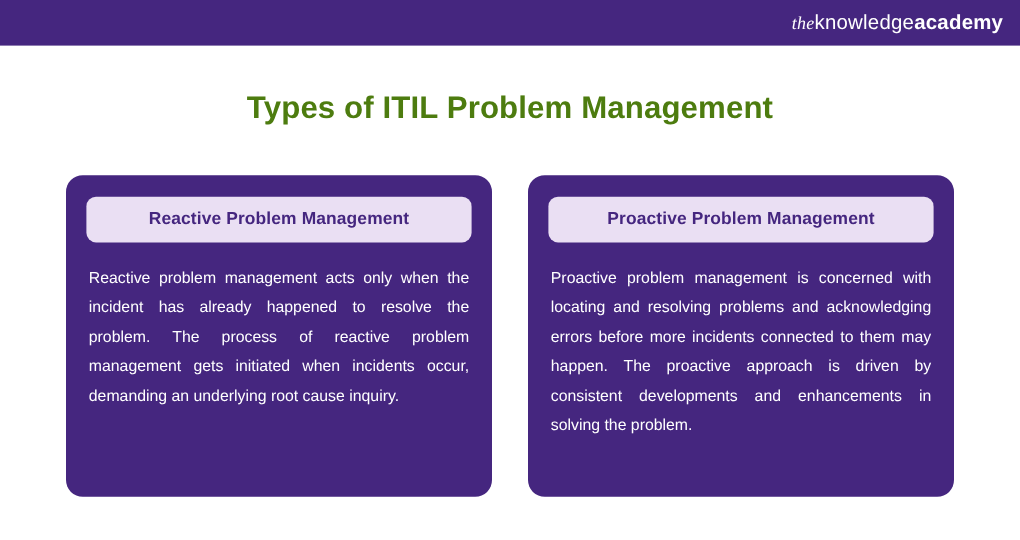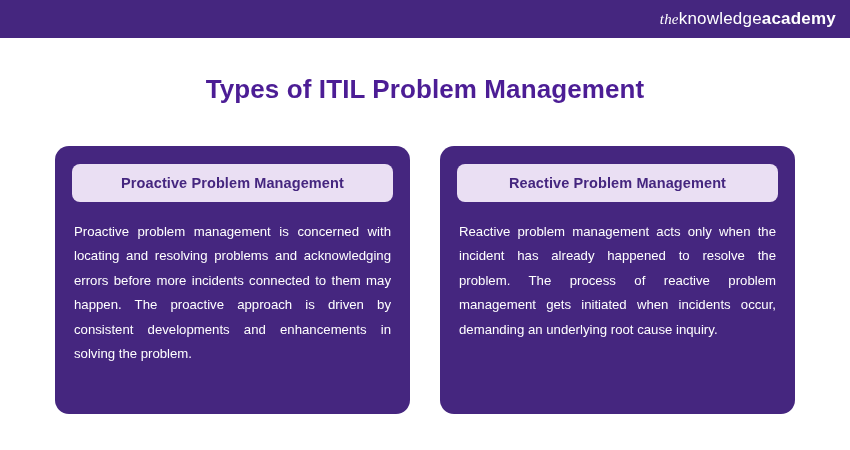--- a/index.html
+++ b/index.html
@@ -50,21 +50,21 @@
   .brand .brand-academy {
     font-weight: 700;
   }
   
   .title {
     position: absolute;
     top: 74px;
     left: 0;
     width: 850px;
     text-align: center;
-    color: #4c1d95;
+    color: #4d7c0f;
     font-size: 26px;
     font-weight: 700;
     letter-spacing: 0.1px;
   }
   
   .cards {
     position: absolute;
     top: 146px;
     left: 55px;
     width: 740px;
@@ -112,24 +112,24 @@
     <div class="brand">
       <span class="brand-the">the</span><span class="brand-knowledge">knowledge</span><span class="brand-academy">academy</span>
     </div>
   </div>
 
   <div class="title">Types of ITIL Problem Management</div>
 
   <div class="cards">
 
     <div class="card">
-      <div class="card-header">Proactive Problem Management</div>
-      <div class="card-body">Proactive problem management is concerned with locating and resolving problems and acknowledging errors before more incidents connected to them may happen. The proactive approach is driven by consistent developments and enhancements in solving the problem.</div>
+      <div class="card-header">Reactive Problem Management</div>
+      <div class="card-body">Reactive problem management acts only when the incident has already happened to resolve the problem. The process of reactive problem management gets initiated when incidents occur, demanding an underlying root cause inquiry.</div>
     </div>
 
     <div class="card">
-      <div class="card-header">Reactive Problem Management</div>
-      <div class="card-body">Reactive problem management acts only when the incident has already happened to resolve the problem. The process of reactive problem management gets initiated when incidents occur, demanding an underlying root cause inquiry.</div>
+      <div class="card-header">Proactive Problem Management</div>
+      <div class="card-body">Proactive problem management is concerned with locating and resolving problems and acknowledging errors before more incidents connected to them may happen. The proactive approach is driven by consistent developments and enhancements in solving the problem.</div>
     </div>
 
   </div>
 
 </div>
 
 </body></html>

